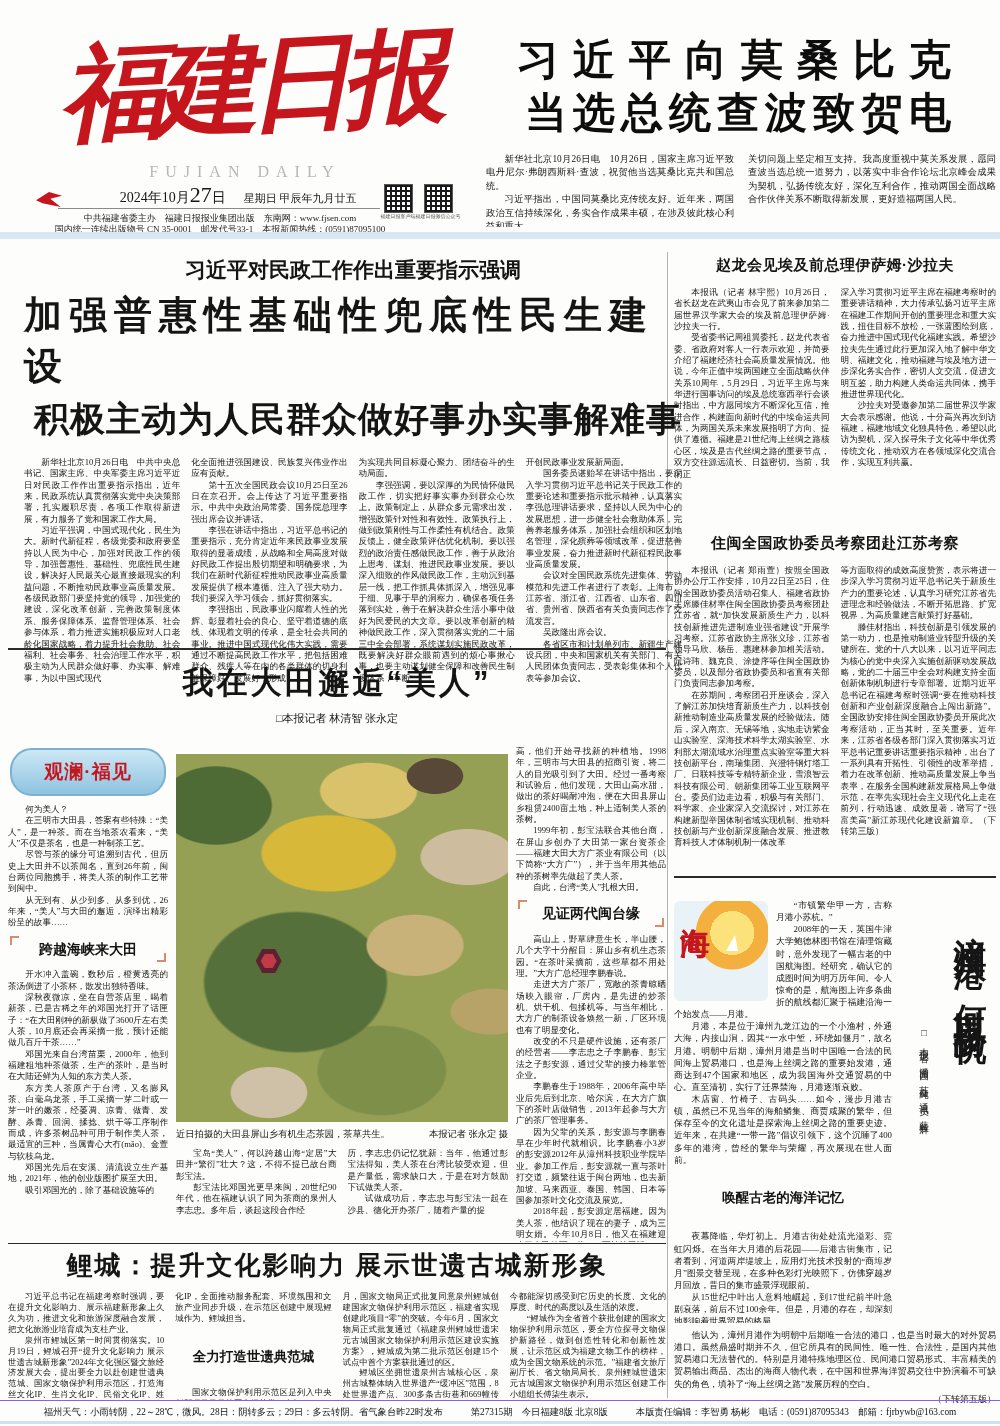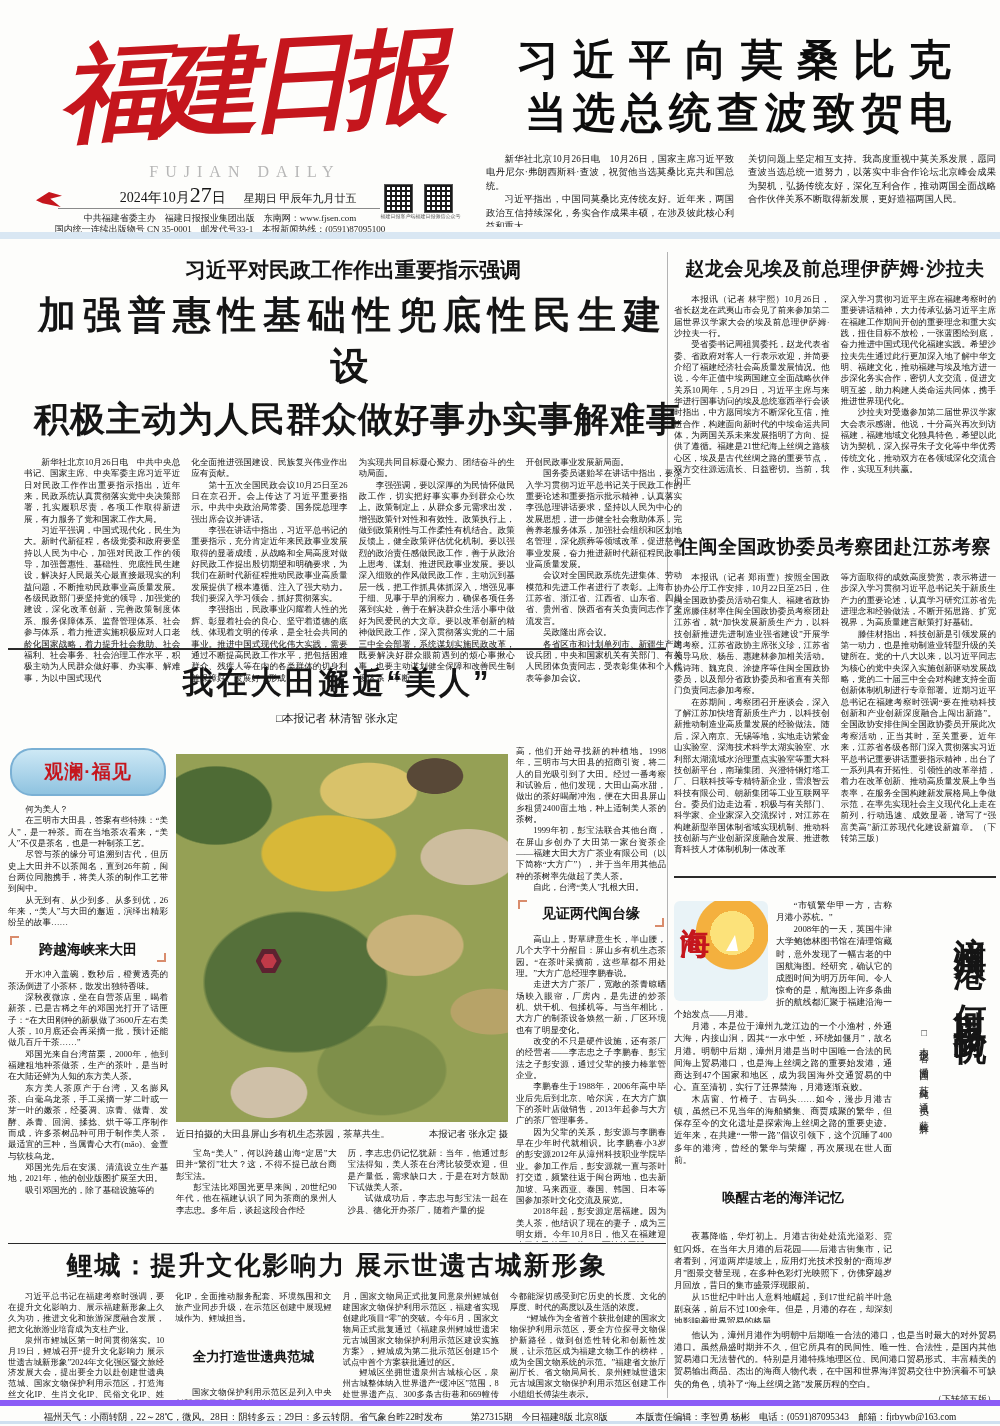--- a/index.html
+++ b/index.html
@@ -31,27 +31,27 @@
   .tr-h1{font-size:42px;letter-spacing:14px;line-height:1.25;}
   .tr-h2{font-size:42px;letter-spacing:6px;line-height:1.25;}
   .tr-body{display:flex;gap:14px;margin-top:14px;height:74px;overflow:hidden;font-size:9.3px;line-height:1.45;}
   .tr-body>div{flex:1;}
   .blue-band{position:absolute;left:0;top:232px;width:1000px;height:7px;background:#d9e7f3;}
   .bottom-band{position:absolute;left:0;top:1421px;width:1000px;height:3px;background:#cfe0f0;}
   .vrule{position:absolute;left:667px;top:252px;height:1146px;border-left:1px solid #b3b3b3;}
   
   .main-art{position:absolute;left:8px;top:252px;width:658px;margin-left:16px;}
   .kicker{text-align:center;font-family:"Liberation Sans",sans-serif;font-weight:700;font-size:21px;margin-top:4px;}
-  .mh1{text-align:center;font-family:"Liberation Sans",sans-serif;font-weight:900;font-size:38px;letter-spacing:7px;margin-top:6px;}
+  .mh1{font-family:"Liberation Sans",sans-serif;font-weight:900;font-size:38px;letter-spacing:7px;margin-top:6px;}
   .mh2{text-align:right;font-family:"Liberation Sans",sans-serif;font-weight:900;font-size:35px;letter-spacing:1px;margin-top:4px;}
   .main-cols{display:flex;gap:11px;margin-top:14px;height:252px;overflow:hidden;font-size:8.6px;line-height:1.32;}
   .main-cols>div{flex:1;overflow:hidden;}
   
   .ra{position:absolute;left:674px;width:322px;}
-  .ra-title{text-align:center;font-family:"Liberation Sans",sans-serif;font-weight:900;font-size:19px;letter-spacing:0.5px;}
+  .ra-title{text-align:center;font-family:"Liberation Sans",sans-serif;font-weight:900;font-size:15px;letter-spacing:0.5px;}
   .ra-cols{display:flex;gap:11px;margin-top:12px;overflow:hidden;font-size:8.6px;line-height:1.32;}
   .ra-cols>div{flex:1;overflow:hidden;}
   
   .feature{position:absolute;left:8px;top:648px;width:658px;height:594px;border-top:2px solid #2a2a2a;}
   .f-title{text-align:center;font-family:"Liberation Sans",sans-serif;font-weight:900;font-size:31px;letter-spacing:3px;margin-top:12px;}
   .f-byline{text-align:center;font-size:11px;margin-top:7px;}
   .f-left{position:absolute;left:0;top:96px;width:160px;height:496px;overflow:hidden;font-size:8.6px;line-height:1.32;}
   .gl-logo{height:44px;border:2px solid #7ab0d4;border-radius:22px;margin:2px 2px 8px 2px;
     background:linear-gradient(180deg,#cde8f5,#8fc3e0);display:flex;align-items:center;justify-content:center;
     color:#c5161d;font-family:"Liberation Sans",sans-serif;font-weight:900;font-size:19px;letter-spacing:1px;}
@@ -94,21 +94,21 @@
   .xh-logo-text{position:absolute;left:4px;top:4px;writing-mode:vertical-rl;text-orientation:upright;
     color:#c5161d;font-family:"DejaVu Serif",serif;font-weight:900;font-size:30px;line-height:34px;}
   .xh-sail{position:absolute;left:52px;top:34px;width:0;height:0;border-left:9px solid transparent;border-right:3px solid transparent;border-bottom:16px solid #fff;}
   .xh-vtitle{position:absolute;right:4px;top:32px;height:392px;writing-mode:vertical-rl;text-orientation:upright;
     font-family:"Liberation Sans",sans-serif;font-weight:900;font-size:33px;letter-spacing:7px;}
   .xh-vbyline{position:absolute;right:66px;top:150px;height:330px;writing-mode:vertical-rl;text-orientation:upright;
     font-size:9.5px;letter-spacing:2px;color:#222;}
   .xh-wide{width:322px;font-size:8.8px;line-height:1.38;margin-top:6px;}
   .xh-cont{text-align:right;font-size:9px;margin-top:3px;}
   
-  .footer{position:absolute;left:0;top:1400px;width:1000px;border-top:6px solid #8b5cf6;padding-top:5px;
+  .footer{position:absolute;left:0;top:1400px;width:1000px;border-top:1px solid #8b5cf6;padding-top:5px;
     text-align:center;font-size:9.3px;color:#111;white-space:nowrap;}
   .footer span{margin:0 14px;}
 </style>
 </head>
 <body>
 
 <div id="page">
 
   <div class="mast-logo">福建日报</div>
   <div class="mast-eng">FUJIAN DAILY</div>

